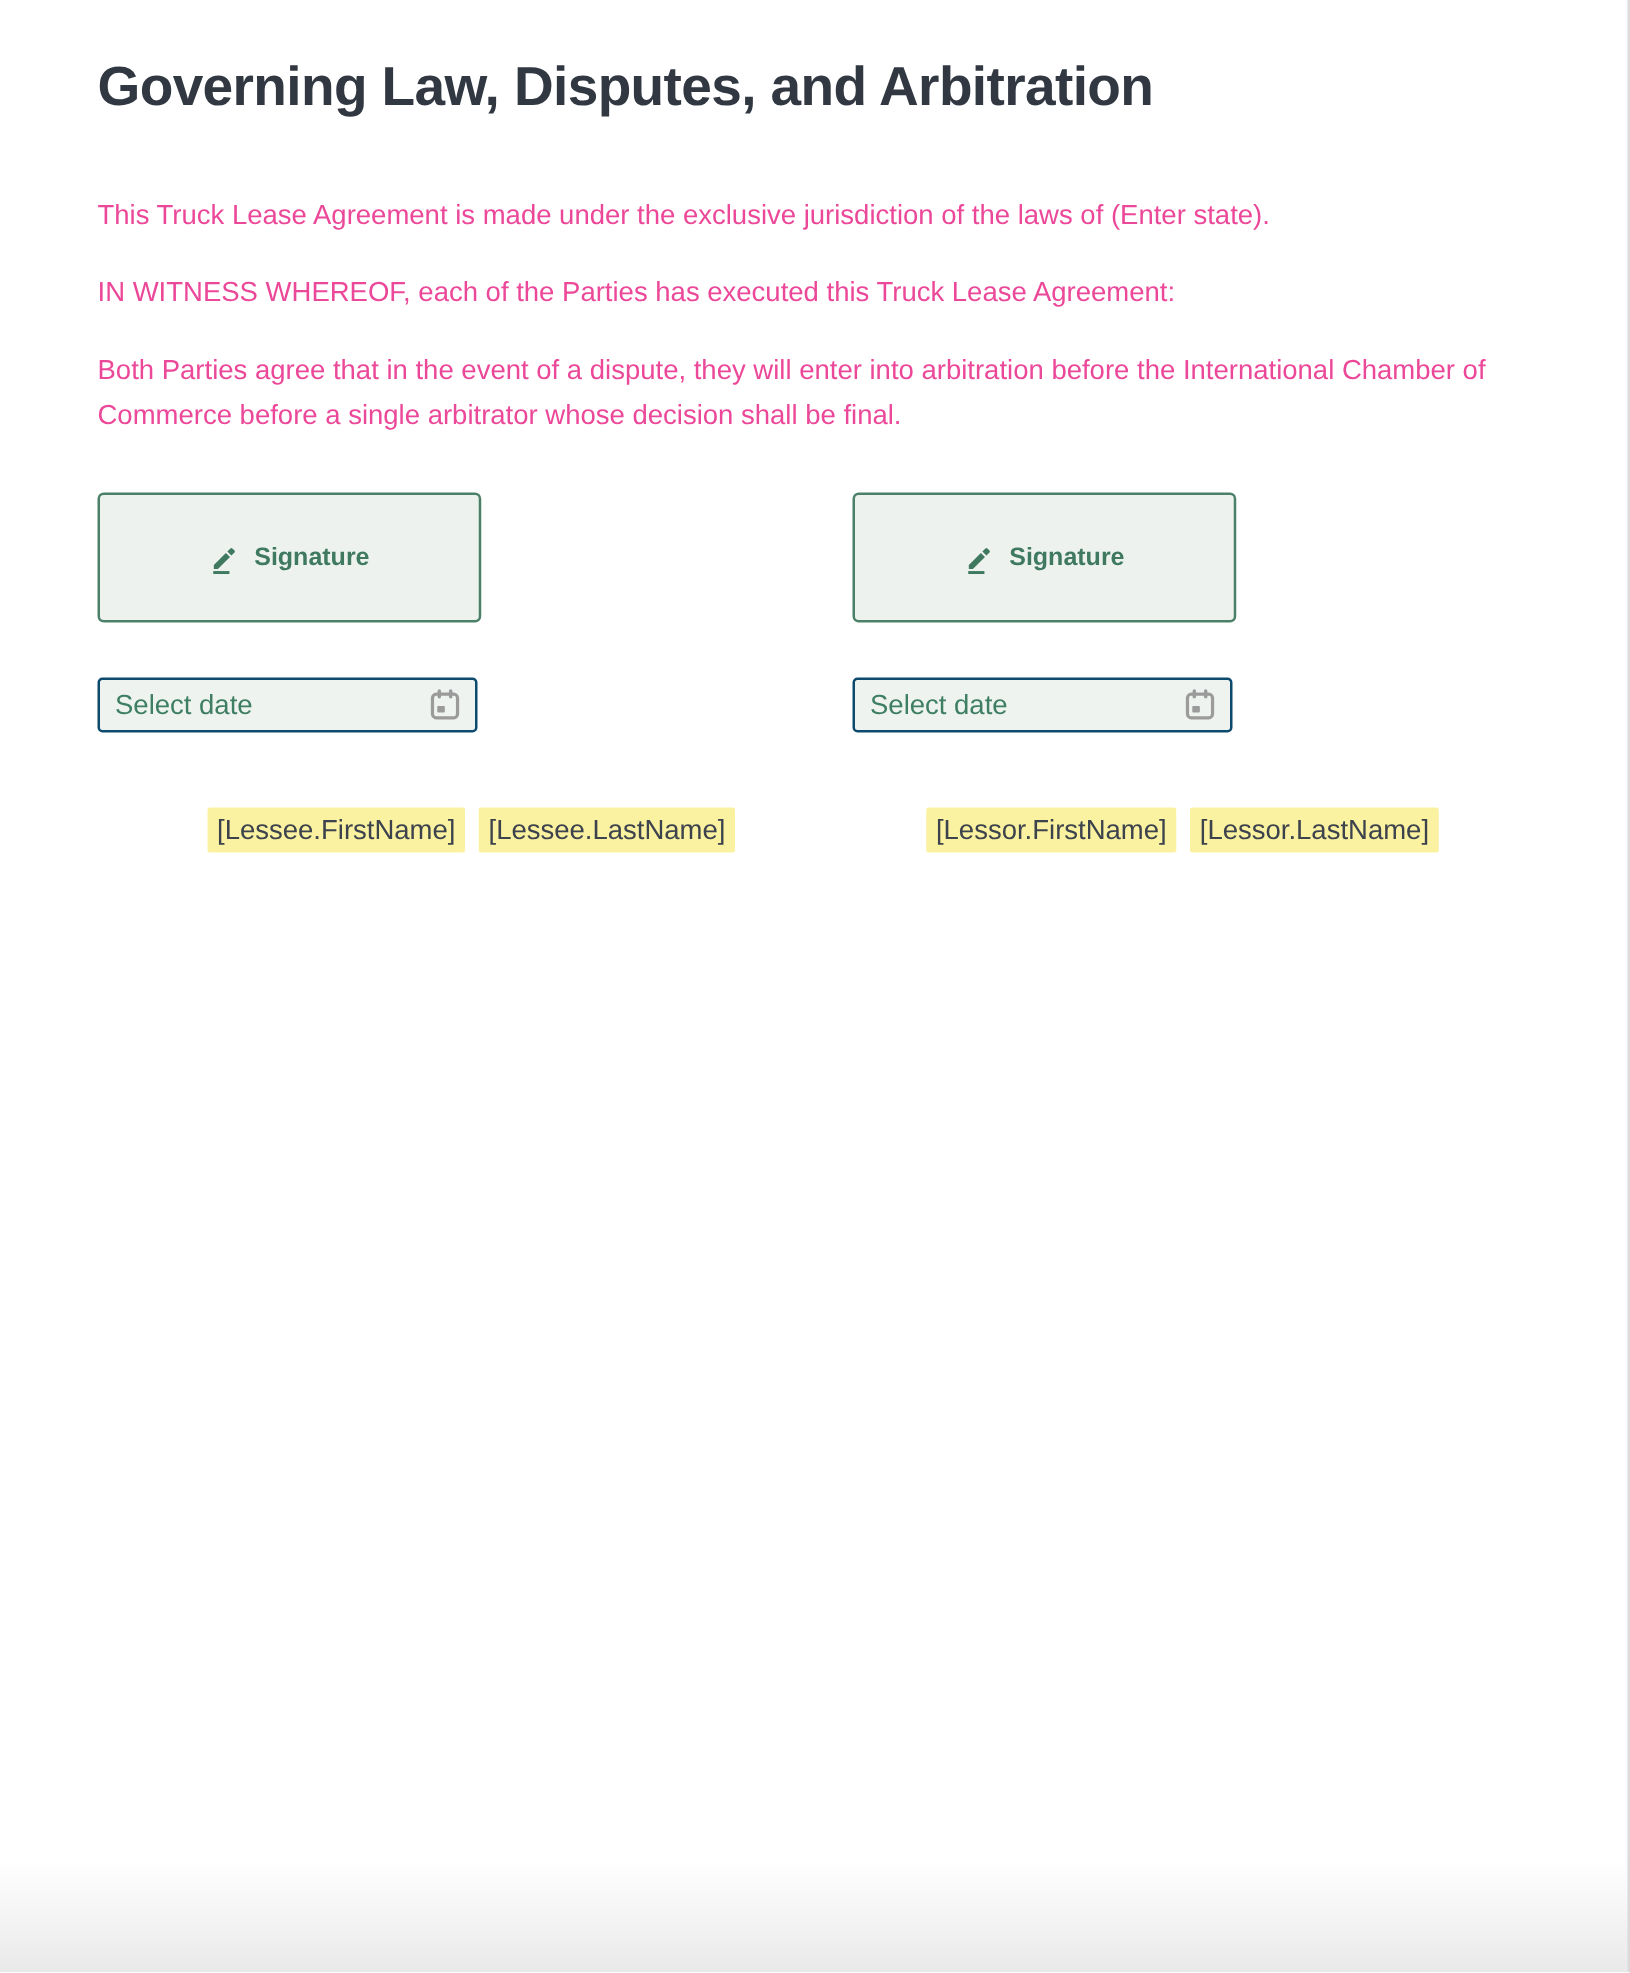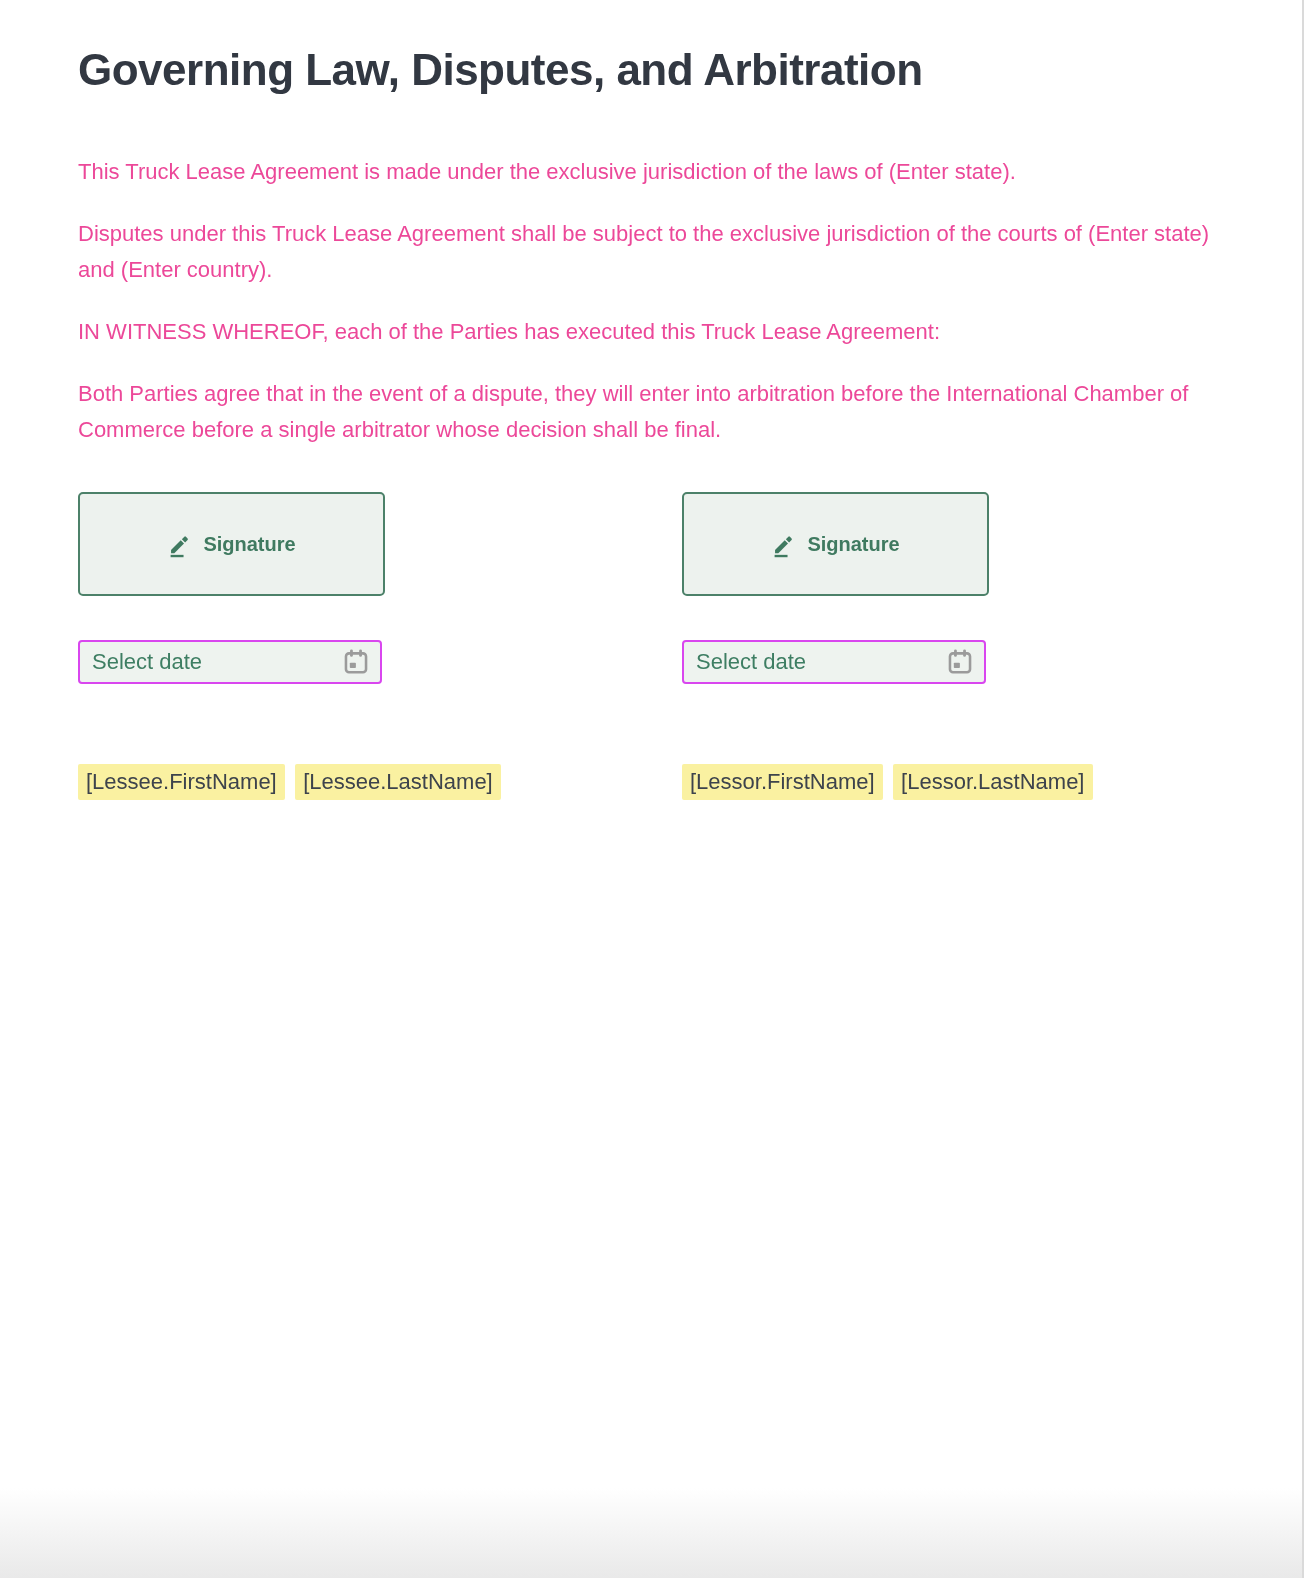--- a/index.html
+++ b/index.html
@@ -81,40 +81,41 @@
   }
   .pen-icon {
     display: flex;
     color: #3f7a60;
   }
   .date-field {
     margin-top: 44px;
     width: 304px;
     height: 44px;
     box-sizing: border-box;
-    border: 2px solid #d946ef;
+    border: 2px solid #0c4a6e;
     border-radius: 4px;
     background: #eef3ef;
     display: flex;
     align-items: center;
     justify-content: space-between;
     padding: 0 10px 0 12px;
     cursor: pointer;
   }
   .date-placeholder {
     color: #3e7e63;
     font-size: 22px;
   }
   .cal-icon {
     display: flex;
     color: #9b9b9b;
   }
   .merge-row {
-    margin-top: 80px;
+    margin-top: 60px;
     white-space: nowrap;
+    text-align: center;
   }
   .merge-field {
     display: inline-block;
     background: #faf1a1;
     color: #3d434c;
     font-size: 22px;
     line-height: 26px;
     padding: 5px 8px;
     margin-right: 6px;
     border-radius: 2px;
@@ -124,21 +125,20 @@
 </head>
 <body>
 
 <div class="page">
 
   <div class="content">
 
     <h1 class="doc-title">Governing Law, Disputes, and Arbitration</h1>
 
     <p class="body-text">This Truck Lease Agreement is made under the exclusive jurisdiction of the laws of (Enter state).</p>
-    <p class="body-text">Disputes under this Truck Lease Agreement shall be subject to the exclusive jurisdiction of the courts of (Enter state) and (Enter country).</p>
     <p class="body-text">IN WITNESS WHEREOF, each of the Parties has executed this Truck Lease Agreement:</p>
     <p class="body-text">Both Parties agree that in the event of a dispute, they will enter into arbitration before the International Chamber of Commerce before a single arbitrator whose decision shall be final.</p>
 
     <div class="sig-section">
 
       <div class="sig-col">
         <div class="sig-box">
           <span class="pen-icon">
             <svg width="27" height="27" viewBox="0 0 24 24" aria-hidden="true">
               <path fill="currentColor" d="M3.6 16.9V19.8h2.9L15.1 11.2l-2.9-2.9L3.6 16.9z"></path>

